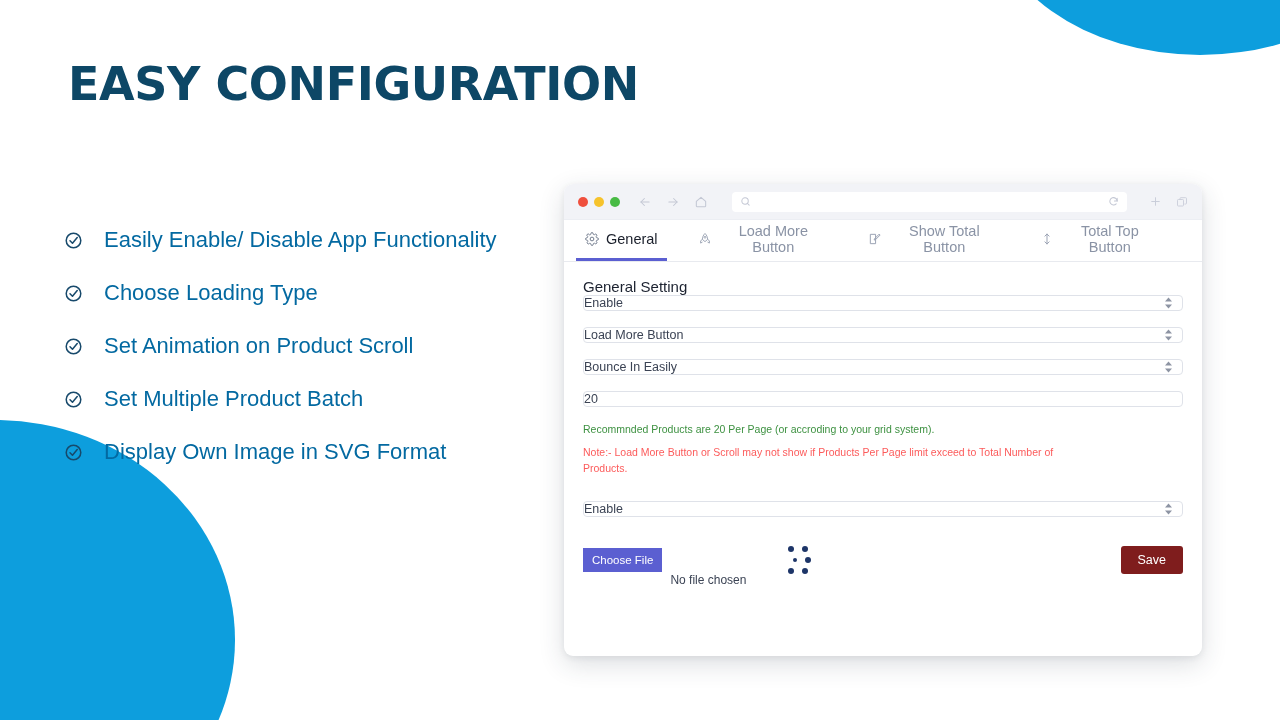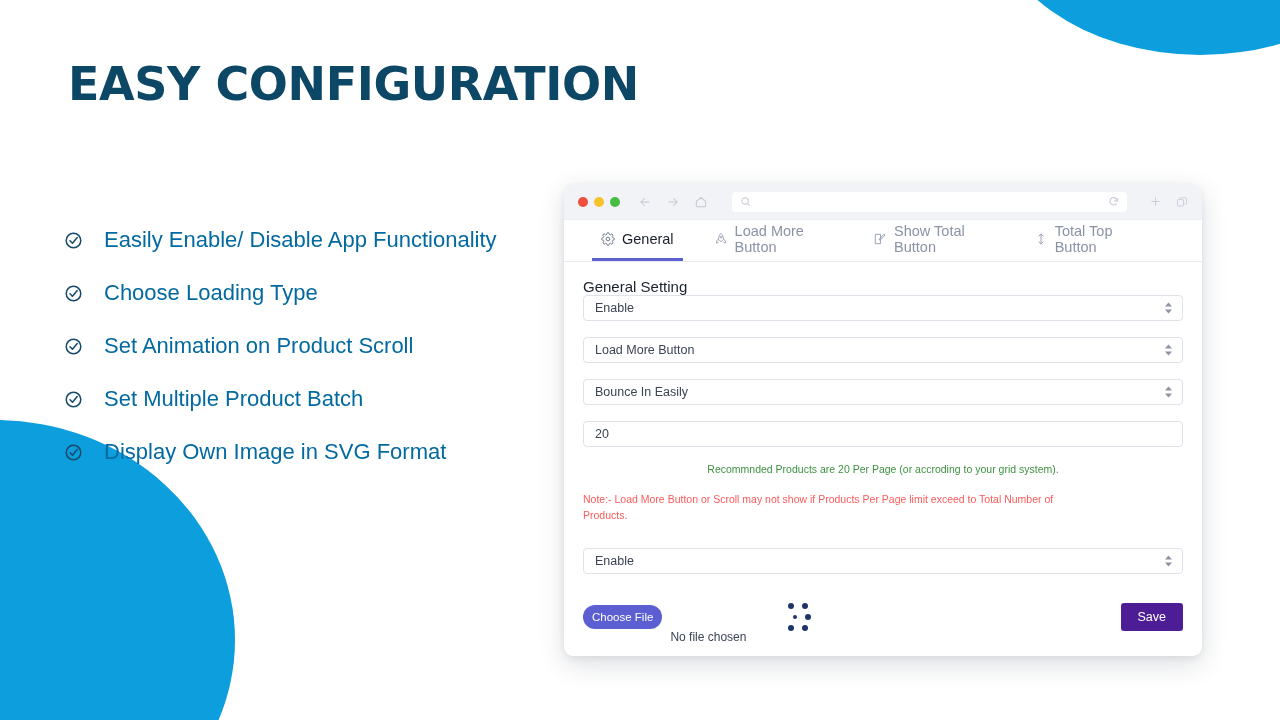--- a/index.html
+++ b/index.html
@@ -124,23 +124,24 @@
   .addr-space { flex: 1; }
 
   .chrome-right { display: flex; align-items: center; gap: 14px; color: #c9cdd9; }
   .chrome-right svg { display: block; }
 
   
   .tabs {
     display: flex;
     align-items: stretch;
     height: 42px;
-    padding: 0 28px;
+    padding: 0 12px;
     border-bottom: 1px solid #e8eaef;
     background: #fff;
+    text-align: center;
   }
   .tab {
     display: flex;
     align-items: center;
     gap: 7px;
     padding: 0 9px;
     margin-right: 22px;
     color: #8a93a5;
     font-size: 14.5px;
     border-bottom: 3px solid transparent;
@@ -158,27 +159,27 @@
   .panel { padding: 16px 19px 0 19px; }
 
   .panel-title {
     font-size: 15px;
     color: #1c2230;
     margin-bottom: 0;
   }
 
   .field {
     position: relative;
-    height: 26px;
+    height: 16px;
     border: 1px solid #dfe2e9;
     border-radius: 4px;
     background: #fff;
     display: flex;
     align-items: center;
-    padding: 0 11px;
+    padding: 0 0;
     margin-bottom: 16px;
     font-size: 12.5px;
     color: #3b4354;
   }
   .field.number { margin-bottom: 18px; }
 
   .stepper {
     position: absolute;
     right: 10px;
     top: 50%;
@@ -186,23 +187,22 @@
     display: flex;
     flex-direction: column;
     gap: 2px;
     color: #8d94a3;
   }
   .stepper svg { display: block; }
 
   .hint-green {
     font-size: 10.5px;
     color: #3d9141;
-    margin-bottom: 16px;
+    margin-bottom: 9px;
     margin-top: -2px;
-    text-align: center;
   }
   .hint-red {
     font-size: 10.5px;
     color: #fc5b5b;
     line-height: 1.55;
     width: 492px;
     margin-bottom: 24px;
   }
 
   
@@ -210,21 +210,21 @@
     display: flex;
     align-items: center;
     margin-top: 14px;
   }
   .file-btn {
     background: #5b5fd1;
     color: #fff;
     font-size: 11.5px;
     padding: 6px 9px;
     border: none;
-    border-radius: 12px;
+    border-radius: 0;
     cursor: pointer;
     font-family: "Liberation Sans", sans-serif;
   }
   .file-name {
     font-size: 12px;
     color: #3b4354;
     margin-left: 8px;
     margin-top: 40px;
   }
   .spinner {
@@ -249,21 +249,21 @@
   }
   .spinner i.p1 { left: 4px;  top: 1px; }
   .spinner i.p2 { left: 18px; top: 1px; }
   .spinner i.p3 { left: 21px; top: 12px; }
   .spinner i.p4 { left: 18px; top: 23px; }
   .spinner i.p5 { left: 4px;  top: 23px; }
 
   .spacer { flex: 1; }
 
   .save-btn {
-    background: #4c1d95;
+    background: #7f1d1d;
     color: #fff;
     font-size: 12.5px;
     padding: 7px 17px;
     border: none;
     border-radius: 3px;
     cursor: pointer;
     font-family: "Liberation Sans", sans-serif;
   }
 </style>
 </head>

